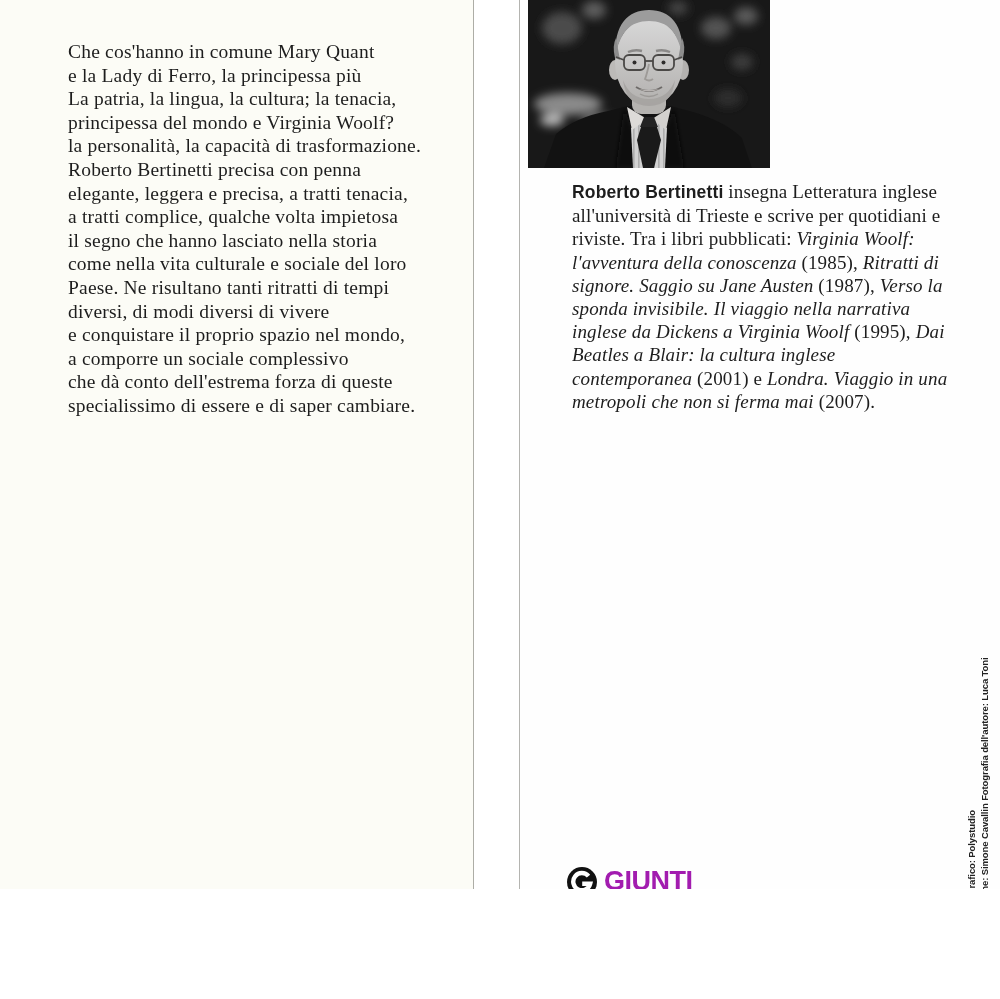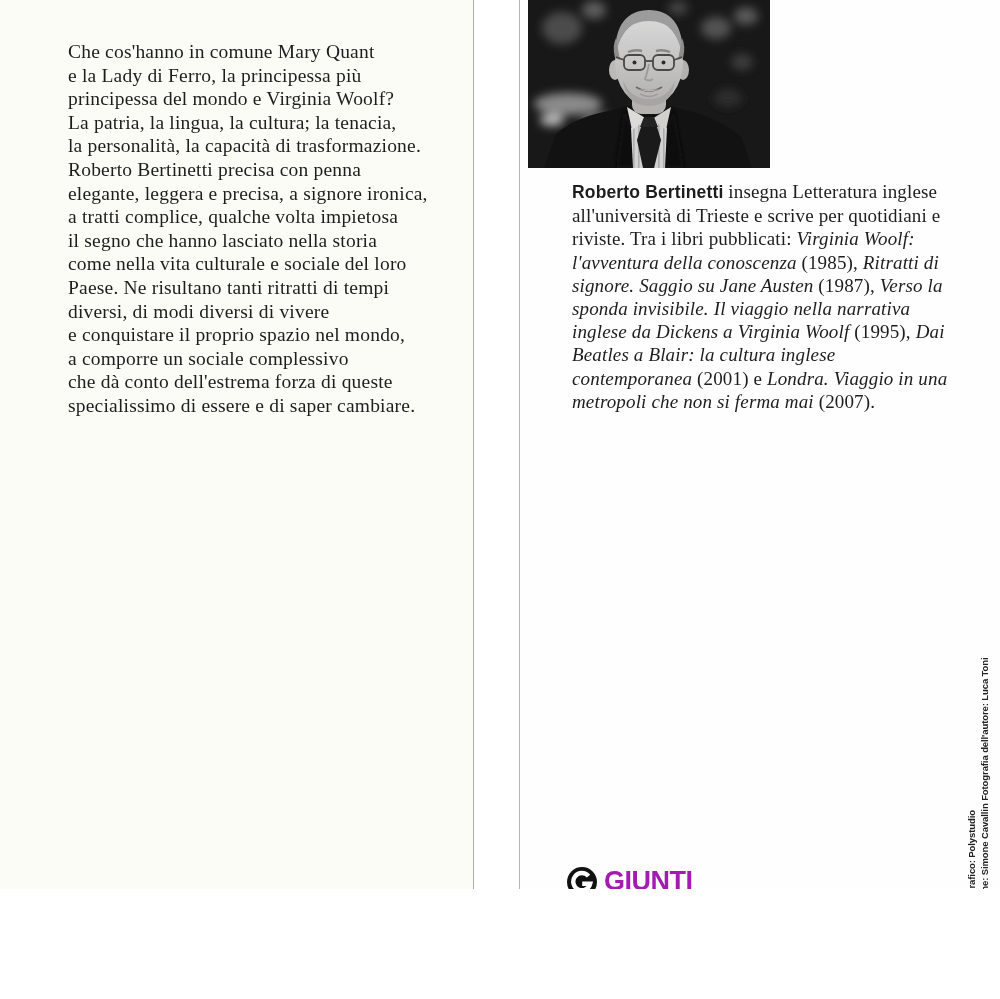--- a/index.html
+++ b/index.html
@@ -98,25 +98,25 @@
 </style>
 </head>
 <body>
 
 <div class="page">
 
   <section class="flap-left">
     <div class="blurb">
         <div>Che cos'hanno in comune Mary Quant</div>
         <div>e la Lady di Ferro, la principessa più</div>
+        <div>La patria, la lingua, la cultura; la tenacia,</div>
         <div>principessa del mondo e Virginia Woolf?</div>
-        <div>La patria, la lingua, la cultura; la tenacia,</div>
         <div>la personalità, la capacità di trasformazione.</div>
         <div>Roberto Bertinetti precisa con penna</div>
-        <div>elegante, leggera e precisa, a signore ironica,</div>
+        <div>elegante, leggera e precisa, a tratti tenacia,</div>
         <div>a tratti complice, qualche volta impietosa</div>
         <div>il segno che hanno lasciato nella storia</div>
         <div>come nella vita culturale e sociale del loro</div>
         <div>Paese. Ne risultano tanti ritratti di tempi</div>
         <div>diversi, di modi diversi di vivere</div>
         <div>e conquistare il proprio spazio nel mondo,</div>
         <div>a comporre un sociale complessivo</div>
         <div>che dà conto dell'estrema forza di queste</div>
         <div>specialissimo di essere e di saper cambiare.</div>
       </div>

